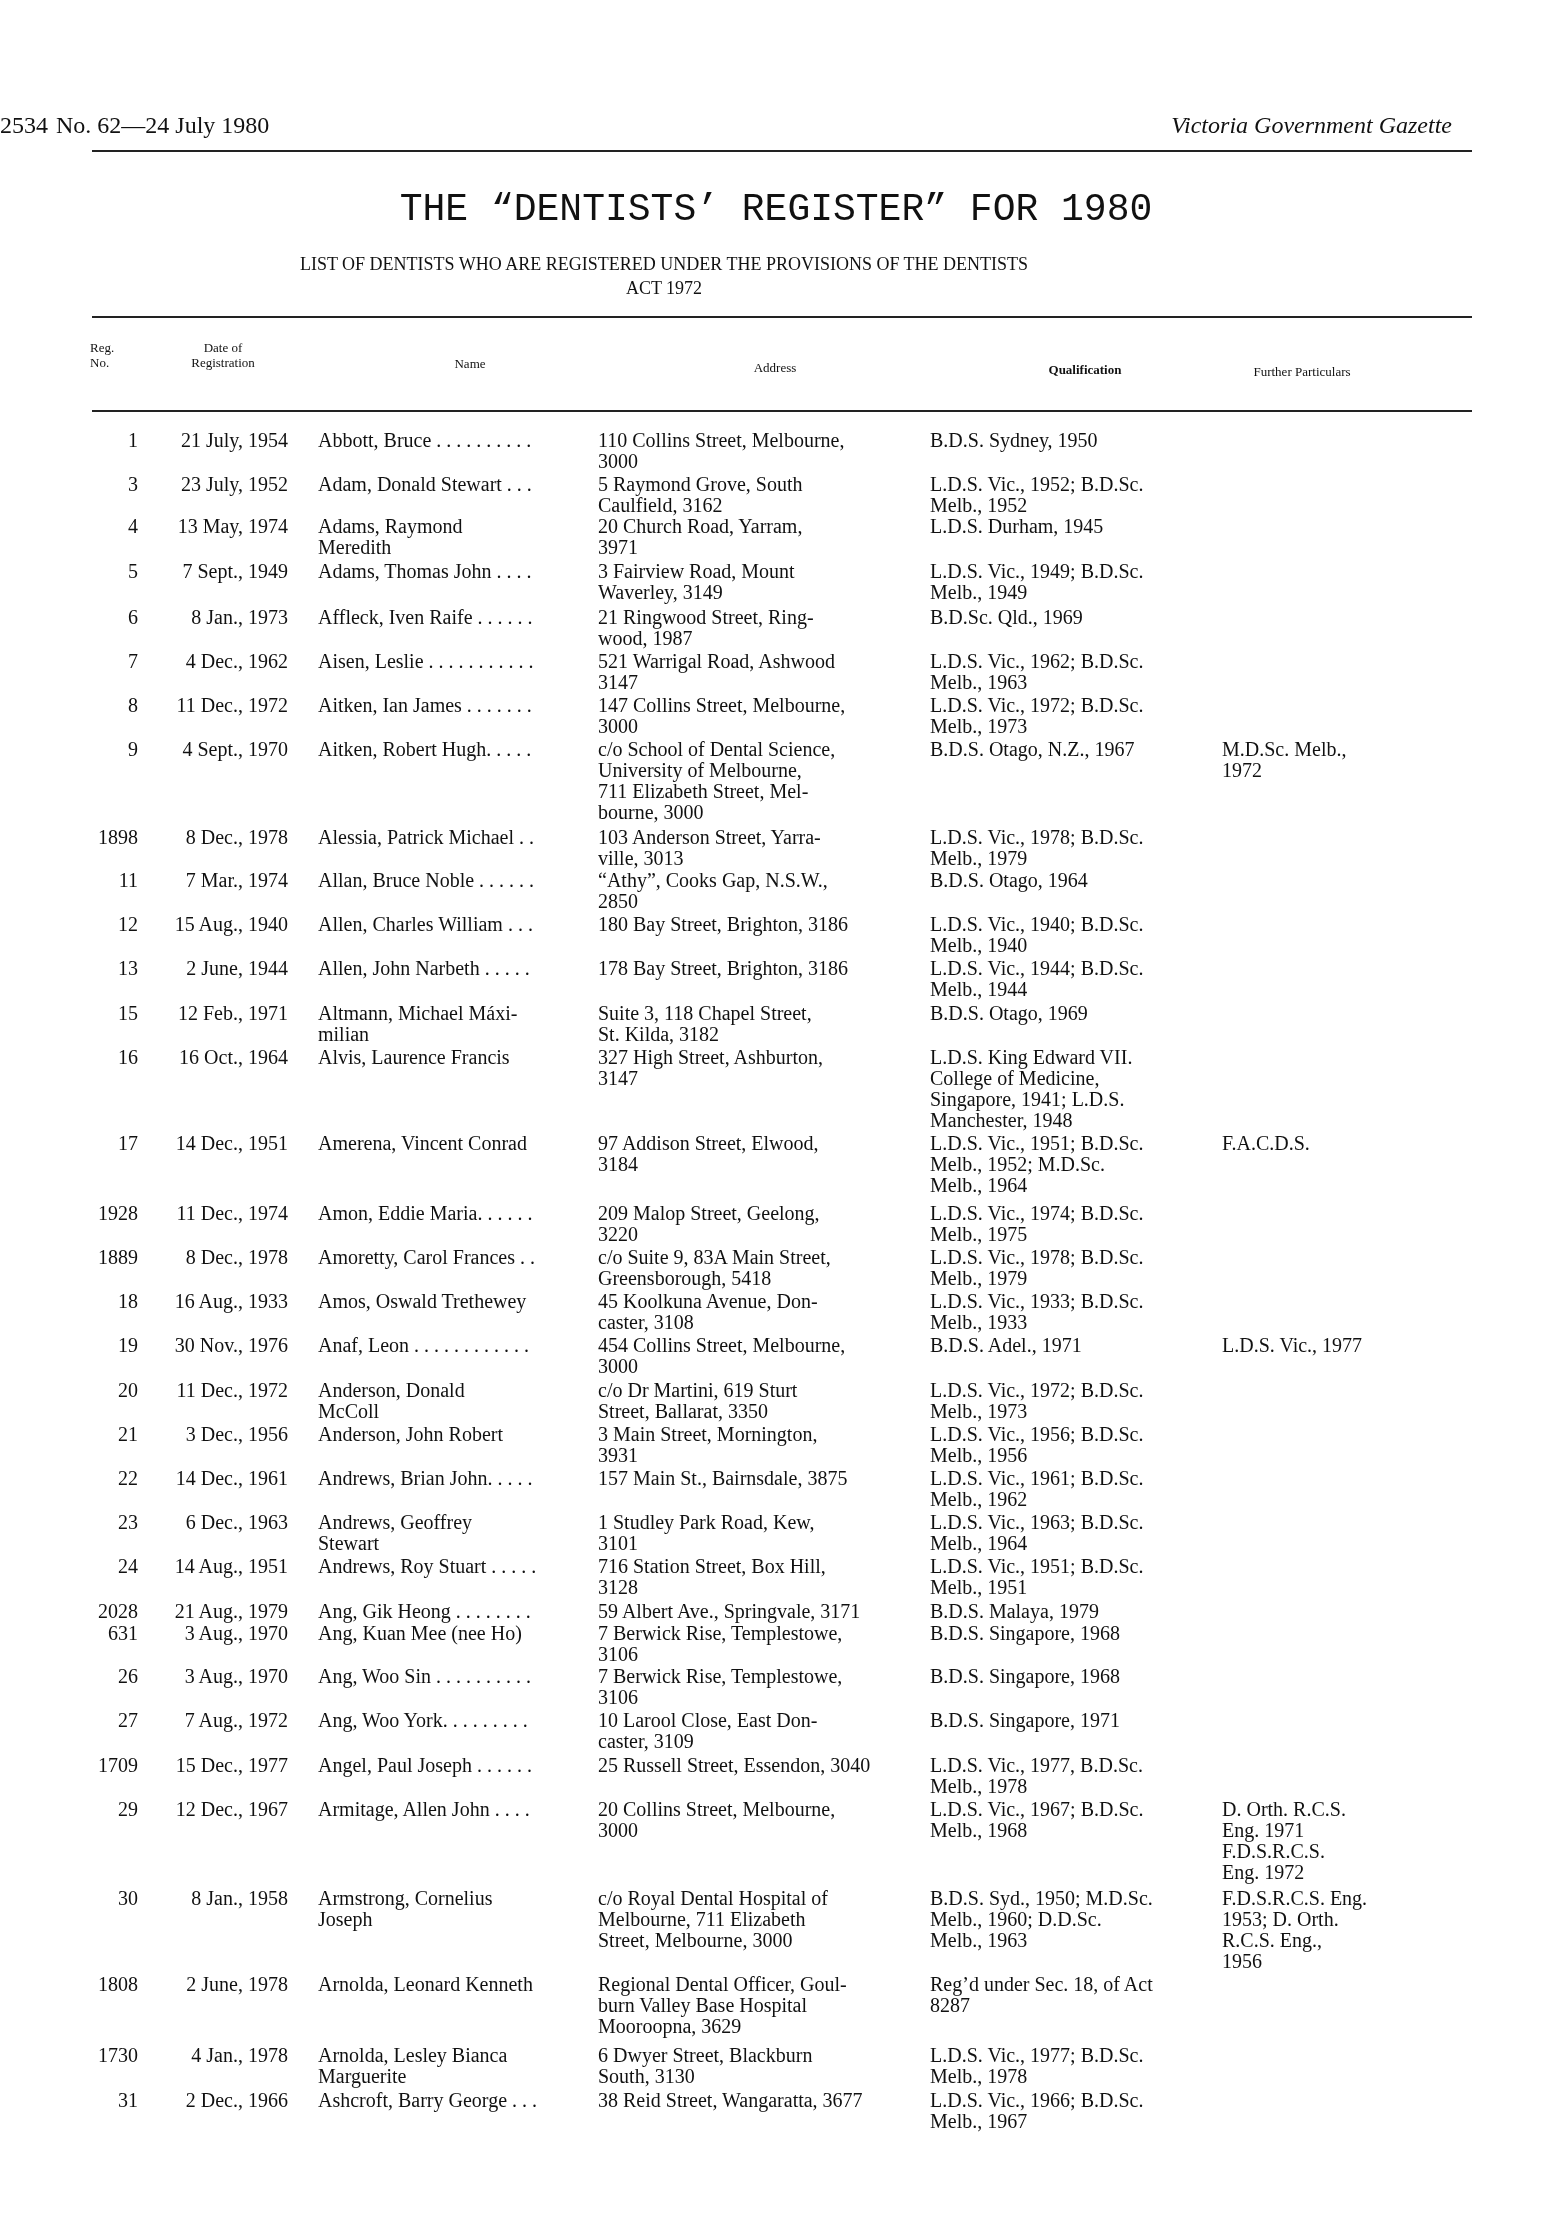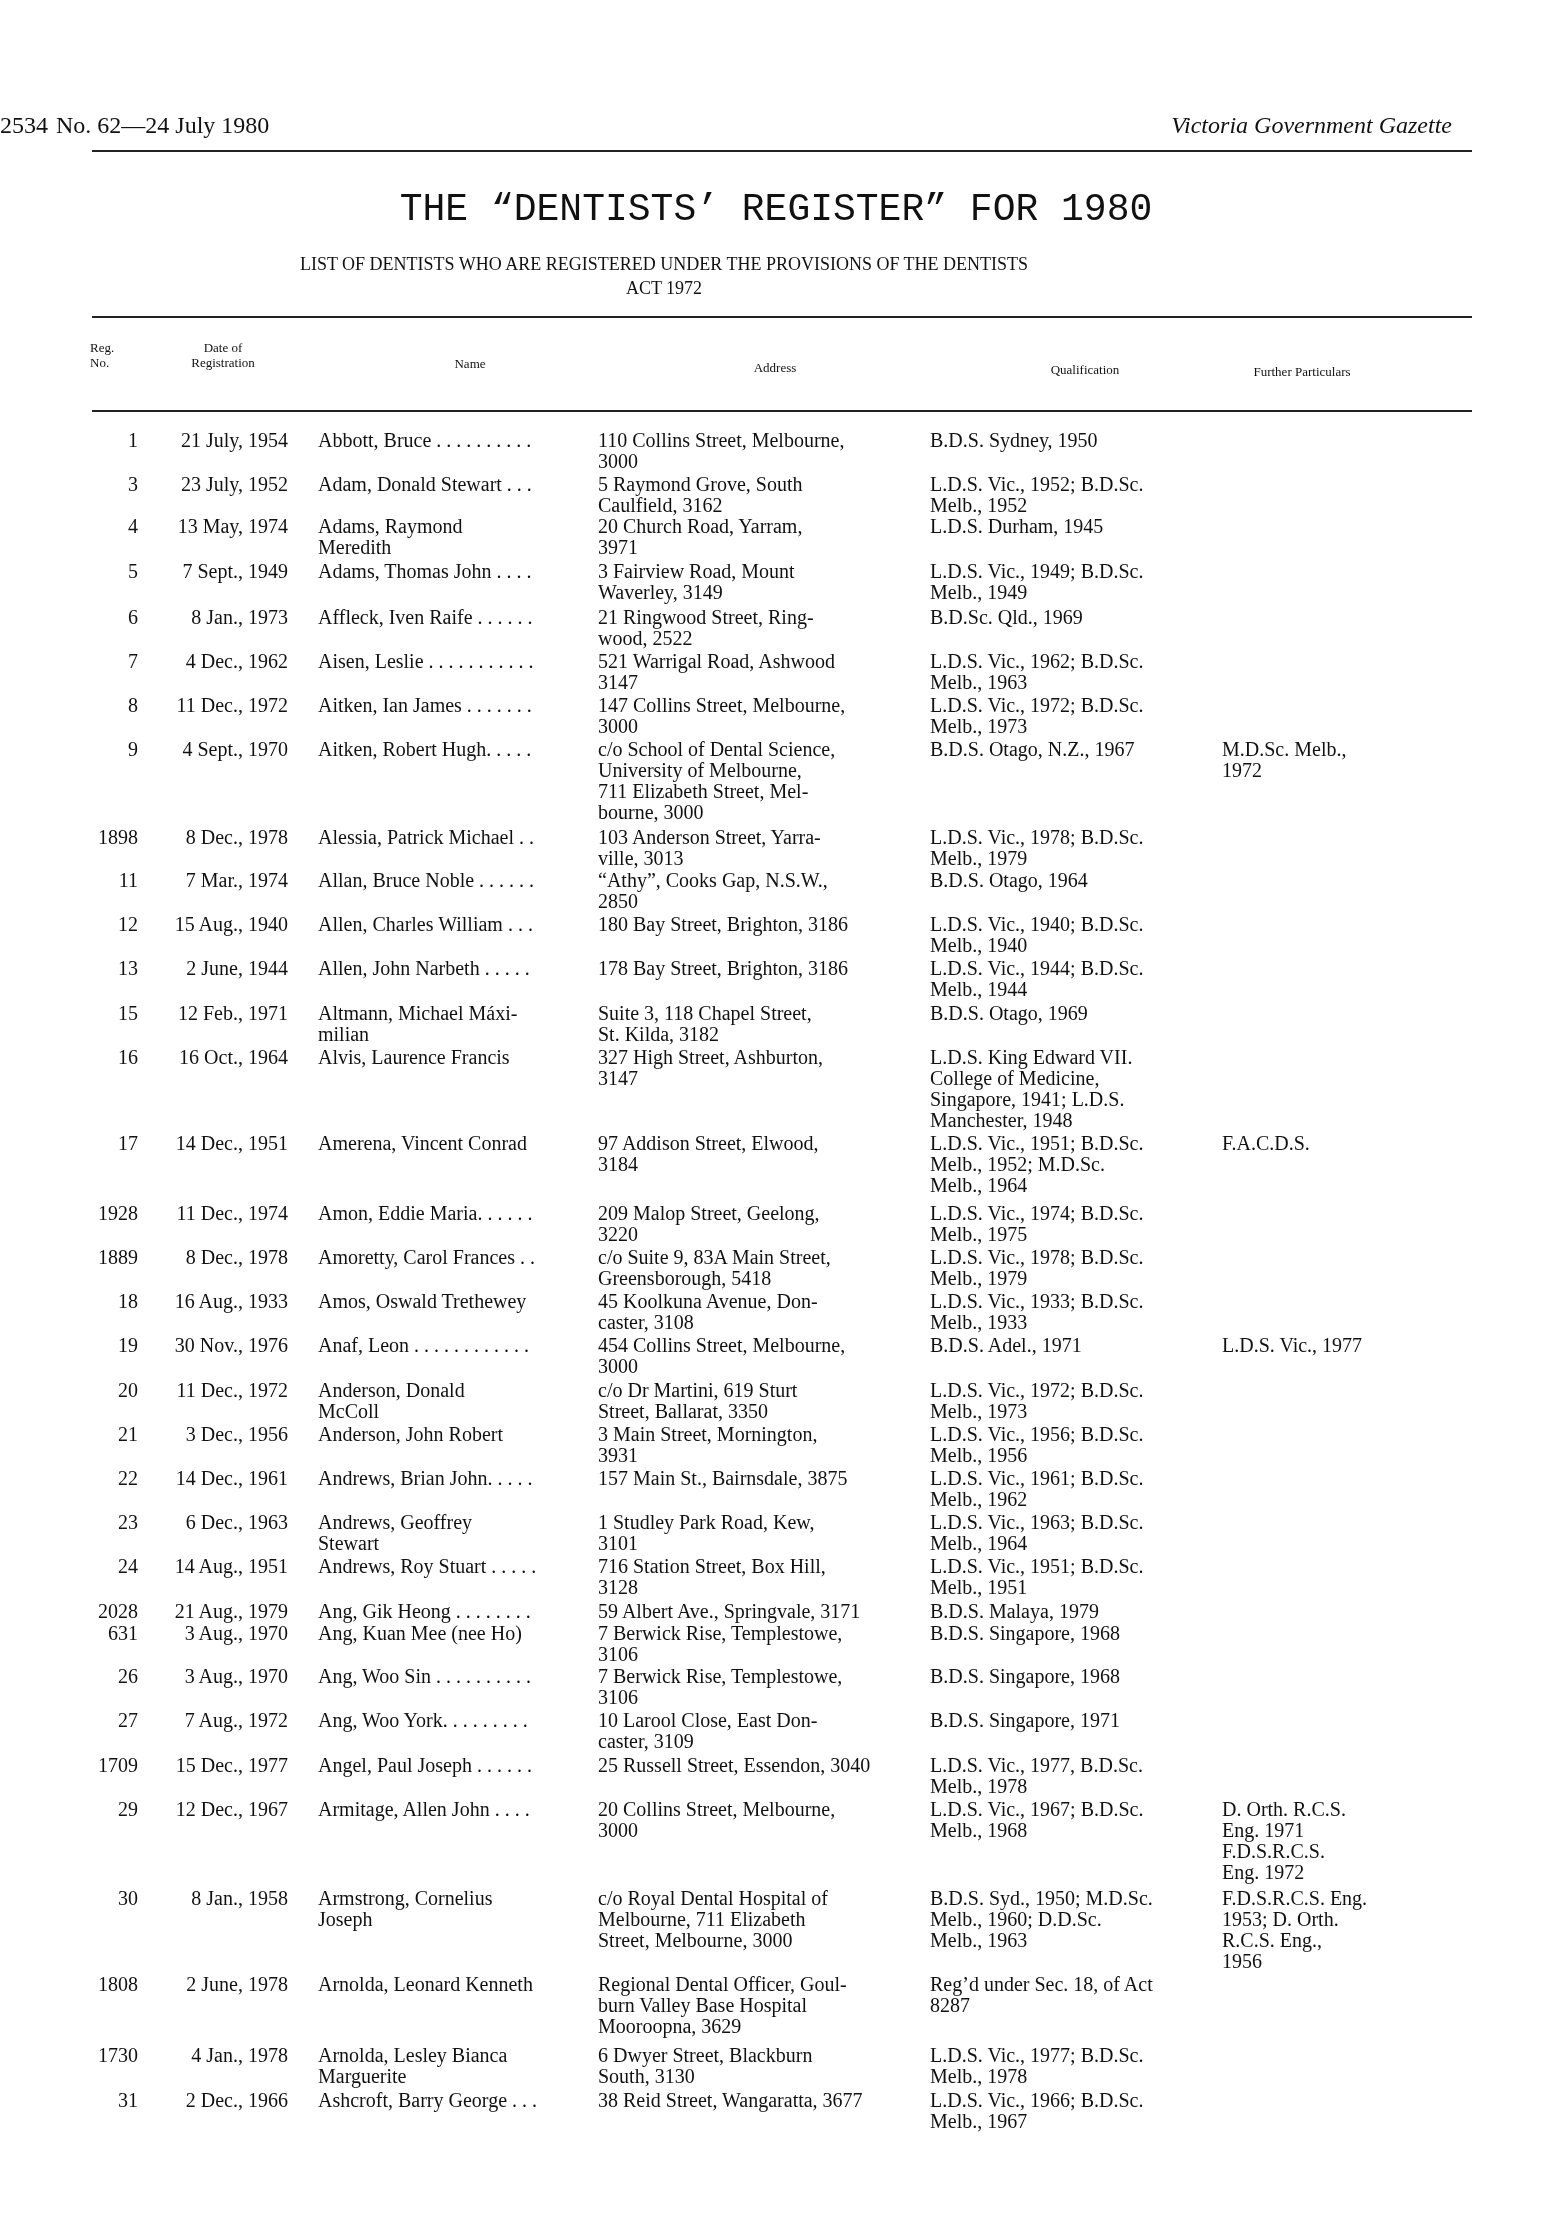--- a/index.html
+++ b/index.html
@@ -35,21 +35,21 @@
 <div id="subtitle" class="indent">LIST OF DENTISTS WHO ARE REGISTERED UNDER THE PROVISIONS OF THE DENTISTS
 ACT 1972</div>
 
 <div class="rule" style="top:316px;"></div>
 <div class="colh indent" style="top:340px;left:90px;width:40px;text-align:left;">Reg.
 No.</div>
 <div class="colh indent" style="top:340px;left:168px;width:110px;">Date of
 Registration</div>
 <div class="colh" style="top:356px;left:420px;width:100px;">Name</div>
 <div class="colh" style="top:360px;left:720px;width:110px;">Address</div>
-<div class="colh" style="top:362px;left:1020px;width:130px;">Qualification</div>
+<div class="colh" style="top:362px;left:1020px;width:130px;font-weight:bold;">Qualification</div>
 <div class="colh" style="top:364px;left:1222px;width:160px;">Further Particulars</div>
 <div class="rule" style="top:410px;"></div>
 
 <div id="rows">
     <div class="row" style="top: 430px;">
       <div class="c-reg indent">1</div>
       <div class="c-date indent">21 July, 1954</div>
       <div class="c-name indent">Abbott, Bruce . . . . . . . . . .</div>
       <div class="c-addr indent">110 Collins Street, Melbourne,
    3000</div>
@@ -84,21 +84,21 @@
    Waverley, 3149</div>
       <div class="c-qual indent">L.D.S. Vic., 1949; B.D.Sc.
    Melb., 1949</div>
       <div class="c-fur indent"></div>
     </div>
     <div class="row" style="top: 607px;">
       <div class="c-reg indent">6</div>
       <div class="c-date indent">8 Jan., 1973</div>
       <div class="c-name indent">Affleck, Iven Raife . . . . . .</div>
       <div class="c-addr indent">21 Ringwood Street, Ring-
-   wood, 2522</div>
+   wood, 1987</div>
       <div class="c-qual indent">B.D.Sc. Qld., 1969</div>
       <div class="c-fur indent"></div>
     </div>
     <div class="row" style="top: 651px;">
       <div class="c-reg indent">7</div>
       <div class="c-date indent">4 Dec., 1962</div>
       <div class="c-name indent">Aisen, Leslie . . . . . . . . . . .</div>
       <div class="c-addr indent">521 Warrigal Road, Ashwood
    3147</div>
       <div class="c-qual indent">L.D.S. Vic., 1962; B.D.Sc.

